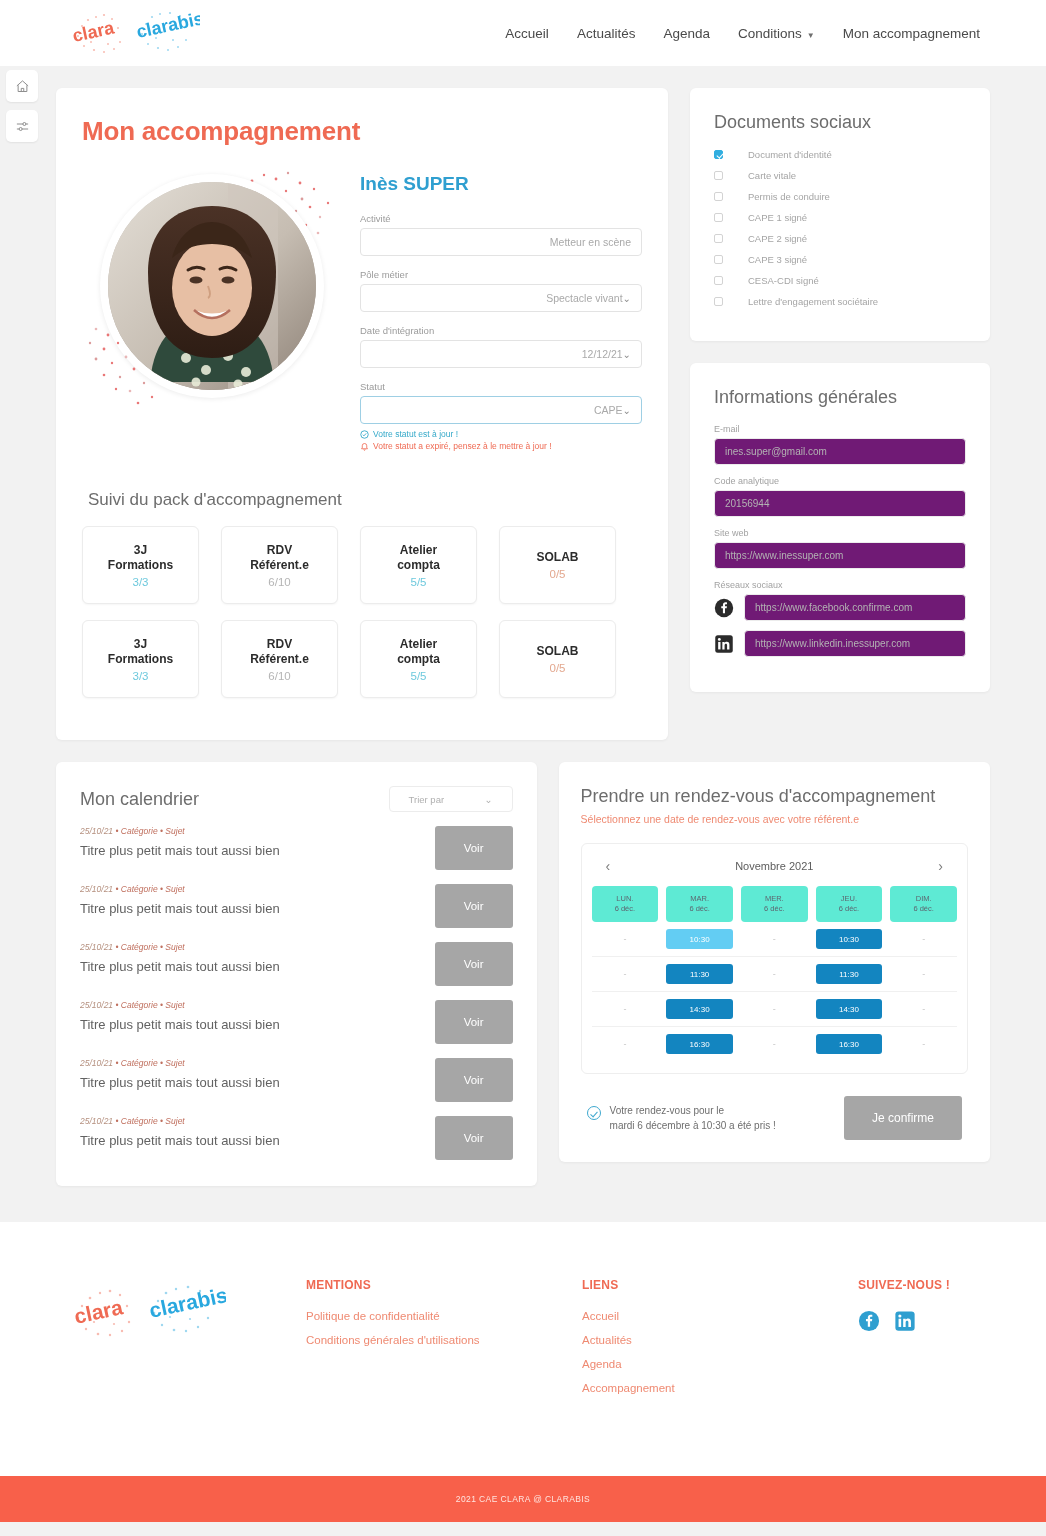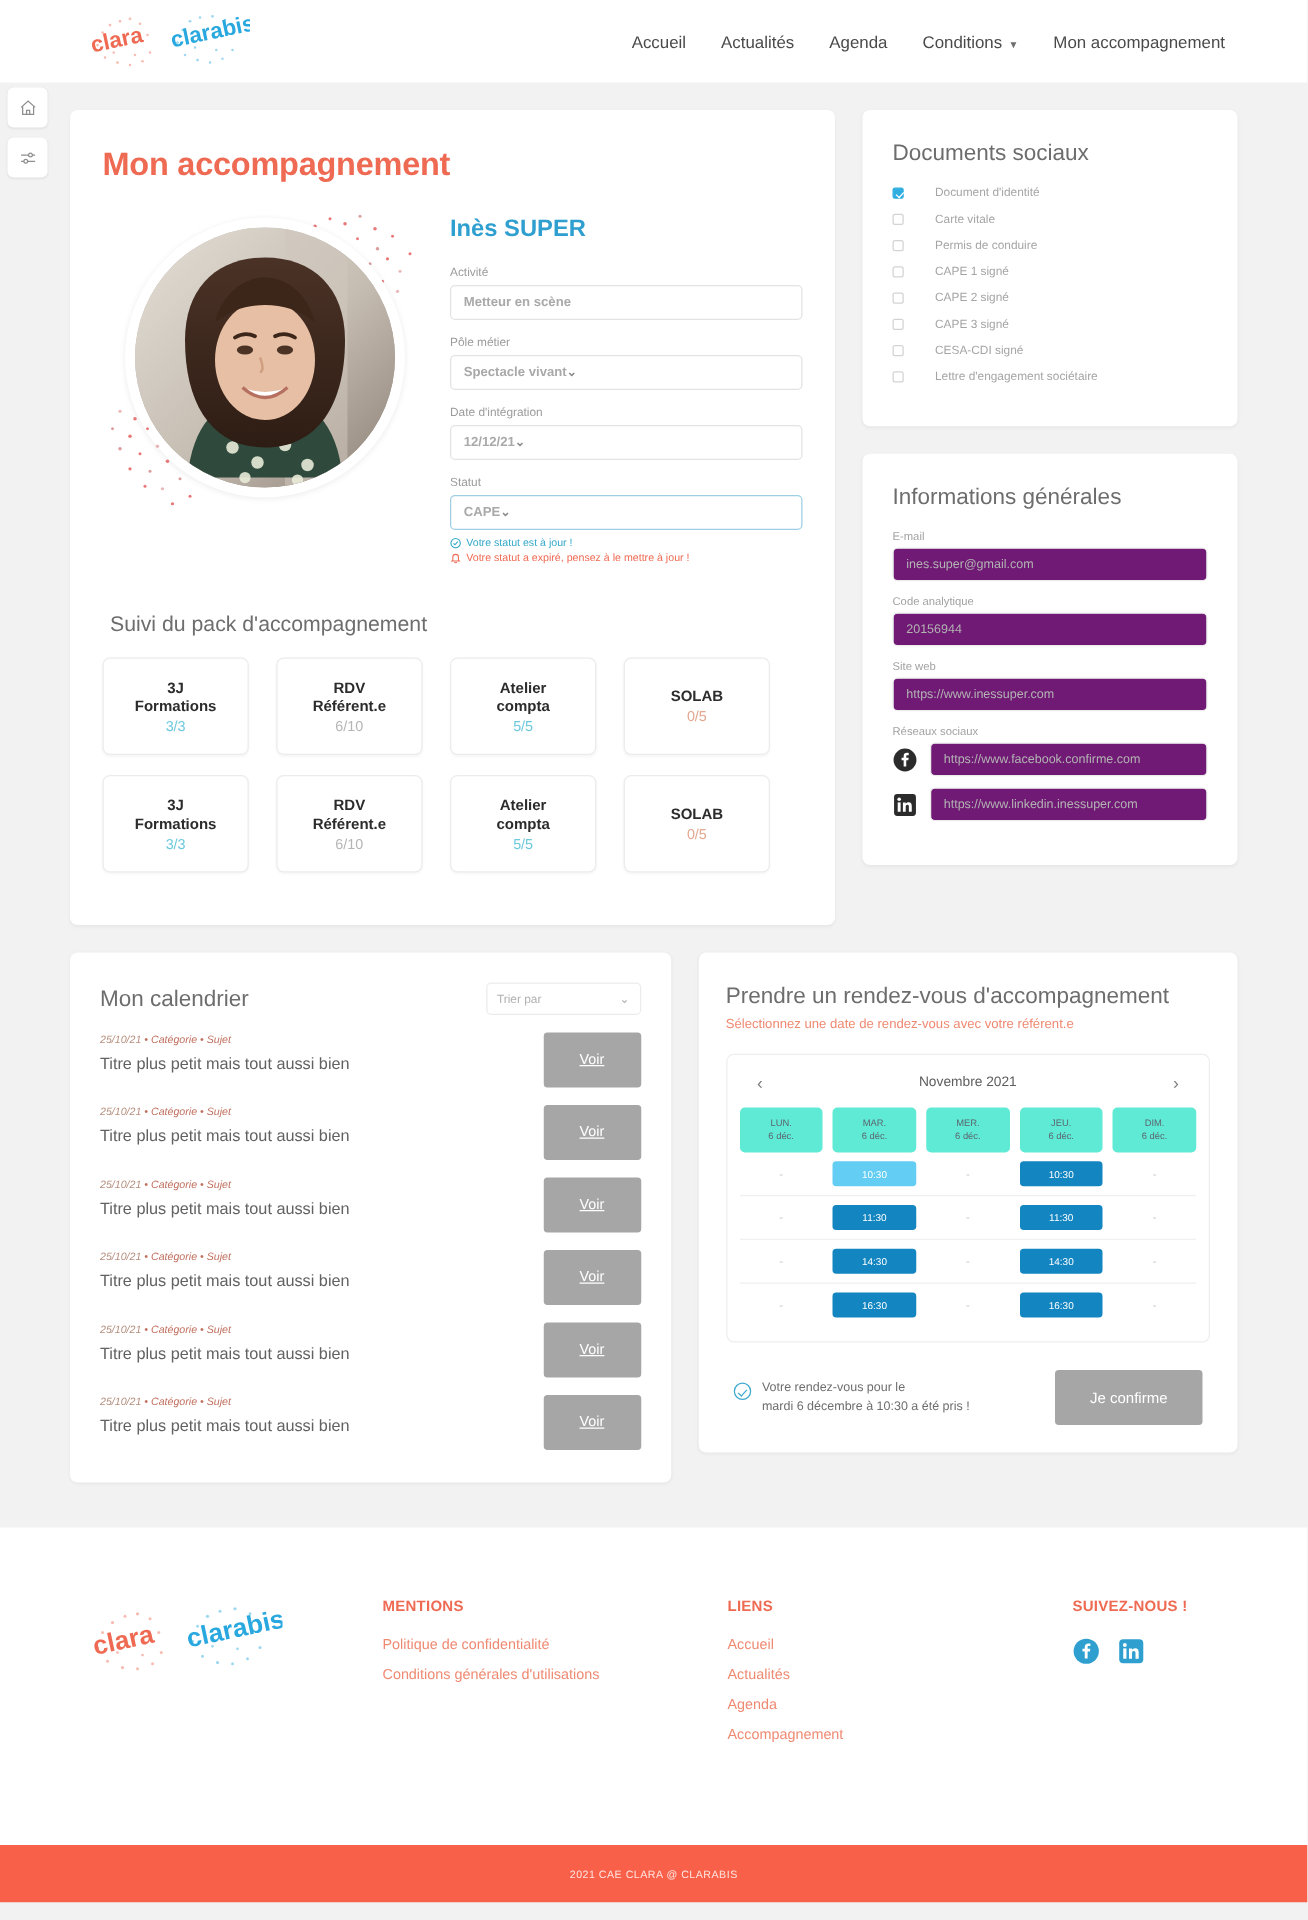--- a/index.html
+++ b/index.html
@@ -57,23 +57,22 @@
     background:linear-gradient(160deg,#cfc9c2 0%,#b9b0a7 40%,#8e8075 100%); }
   .dots { position:absolute; pointer-events:none; }
 
   .form-col { flex:1; padding-top:4px; }
   .person-name { color:#2f9fd0; font-size:19px; font-weight:bold; margin-bottom:18px; }
   .field { margin-bottom:13px; }
   .field label { display:block; font-size:9.5px; color:#9b9b9b; margin-bottom:4px; }
   .ctl {
     width:100%; height:28px; border:1px solid #e3e3e3; border-radius:4px;
     background:#fff; font-size:10.5px; color:#a9a9a9; padding:0 10px;
-    display:flex; align-items:center; justify-content:flex-start;
+    display:flex; align-items:center; justify-content:flex-end;
     font-family:"Liberation Sans", sans-serif;
-    font-weight:bold;
   }
   .ctl.focus { border:1px solid #9ecfe4; }
   .ctl .chev { color:#8d8d8d; font-size:10px; }
   .status-line { font-size:8.5px; margin-top:5px; display:flex; align-items:center; gap:4px; }
   .status-ok { color:#35a9c9; }
   .status-warn { color:#ef6a53; margin-top:2px; }
 
   
   .section-h {
     font-size:17px; color:#6d6d6d; font-weight:normal; margin:26px 0 16px 6px;
@@ -110,32 +109,31 @@
   .social-row .info-ctl { flex:1; }
 
   
   .col-cal { width:508px; }
   .col-rdv { width:456px; }
   .panel-cal { padding:24px 24px 26px 24px; }
   .cal-head { display:flex; align-items:center; justify-content:space-between; margin-bottom:14px; }
   .cal-head h3 { font-size:18px; color:#6d6d6d; font-weight:normal; }
   .sel-sort {
     width:124px; height:26px; border:1px solid #ececec; border-radius:4px; background:#fff;
-    font-size:9.5px; color:#b0b0b0; padding:0 8px; display:flex; align-items:center;
+    font-size:9.5px; color:#b0b0b0; padding:0 19px; display:flex; align-items:center;
     justify-content:space-between;
   }
   .ev { display:flex; align-items:flex-start; justify-content:space-between; margin-bottom:14px; }
   .ev-meta { font-size:8.5px; font-style:italic; color:#c0705f; margin-bottom:7px; }
   .ev-meta .d { color:#b5907f; }
   .ev-title { font-size:13px; color:#626262; }
   .btn-voir {
     width:78px; height:44px; background:#a6a6a6; color:#fff; font-size:11.5px;
     border:none; border-radius:3px; cursor:pointer; flex:none;
     font-family:"Liberation Sans", sans-serif;
-    text-decoration:underline;
   }
 
   
   .panel-rdv { padding:24px 22px 22px 22px; }
   .rdv-h { font-size:18px; color:#6d6d6d; font-weight:normal; margin-bottom:6px; }
   .rdv-sub { font-size:10.5px; color:#ef8a72; margin-bottom:18px; }
   .cal-box { border:1px solid #eeeeee; border-radius:6px; padding:14px 10px 12px 10px; }
   .cal-nav { display:flex; align-items:center; justify-content:space-between; padding:0 14px 12px 14px; }
   .cal-nav .arrow { font-size:14px; color:#7c7c7c; cursor:pointer; }
   .cal-month { font-size:11px; color:#5d5d5d; }

